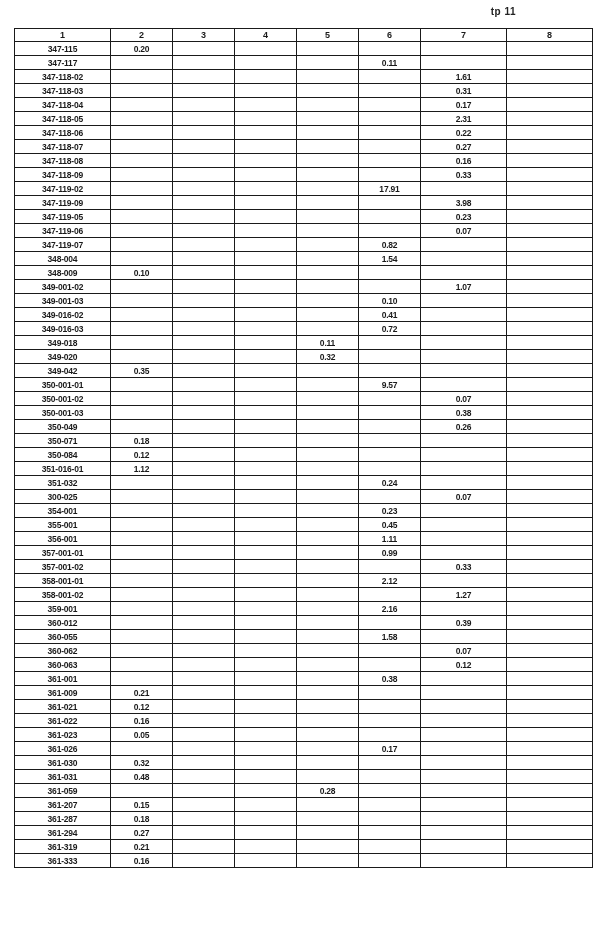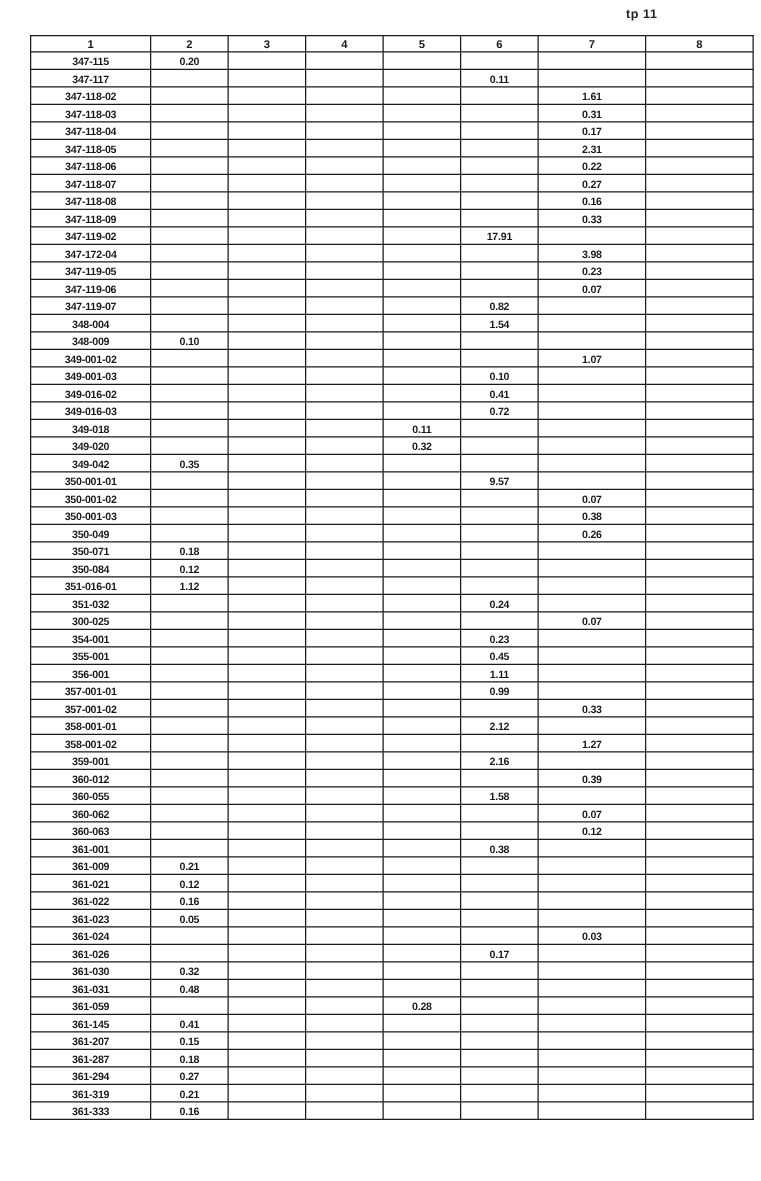--- a/index.html
+++ b/index.html
@@ -14,21 +14,20 @@
     color: #1a1a1a;
     position: relative;
     overflow: hidden;
   }
   .page {
     position: absolute;
     left: 0; top: 0;
     width: 530px;
     height: 945px;
     box-sizing: border-box;
-    margin-left: 10px;
   }
   .page-header {
     position: absolute;
     top: 6px;
     right: 14px;
     font-size: 10px;
     font-weight: bold;
     letter-spacing: 0.5px;
     color: #222;
   }
@@ -222,21 +221,21 @@
             <td class="code">347-119-02</td>
             <td class="val"></td>
             <td class="val"></td>
             <td class="val"></td>
             <td class="val"></td>
             <td class="val">17.91</td>
             <td class="val"></td>
             <td class="val"></td>
           </tr>
           <tr>
-            <td class="code">347-172-04</td>
+            <td class="code">347-119-09</td>
             <td class="val"></td>
             <td class="val"></td>
             <td class="val"></td>
             <td class="val"></td>
             <td class="val"></td>
             <td class="val">3.98</td>
             <td class="val"></td>
           </tr>
           <tr>
             <td class="code">347-119-05</td>
@@ -612,30 +611,20 @@
             <td class="code">361-023</td>
             <td class="val">0.05</td>
             <td class="val"></td>
             <td class="val"></td>
             <td class="val"></td>
             <td class="val"></td>
             <td class="val"></td>
             <td class="val"></td>
           </tr>
           <tr>
-            <td class="code">361-024</td>
-            <td class="val"></td>
-            <td class="val"></td>
-            <td class="val"></td>
-            <td class="val"></td>
-            <td class="val"></td>
-            <td class="val">0.03</td>
-            <td class="val"></td>
-          </tr>
-          <tr>
             <td class="code">361-026</td>
             <td class="val"></td>
             <td class="val"></td>
             <td class="val"></td>
             <td class="val"></td>
             <td class="val">0.17</td>
             <td class="val"></td>
             <td class="val"></td>
           </tr>
           <tr>
@@ -657,30 +646,20 @@
             <td class="val"></td>
             <td class="val"></td>
             <td class="val"></td>
           </tr>
           <tr>
             <td class="code">361-059</td>
             <td class="val"></td>
             <td class="val"></td>
             <td class="val"></td>
             <td class="val">0.28</td>
-            <td class="val"></td>
-            <td class="val"></td>
-            <td class="val"></td>
-          </tr>
-          <tr>
-            <td class="code">361-145</td>
-            <td class="val">0.41</td>
-            <td class="val"></td>
-            <td class="val"></td>
-            <td class="val"></td>
             <td class="val"></td>
             <td class="val"></td>
             <td class="val"></td>
           </tr>
           <tr>
             <td class="code">361-207</td>
             <td class="val">0.15</td>
             <td class="val"></td>
             <td class="val"></td>
             <td class="val"></td>

